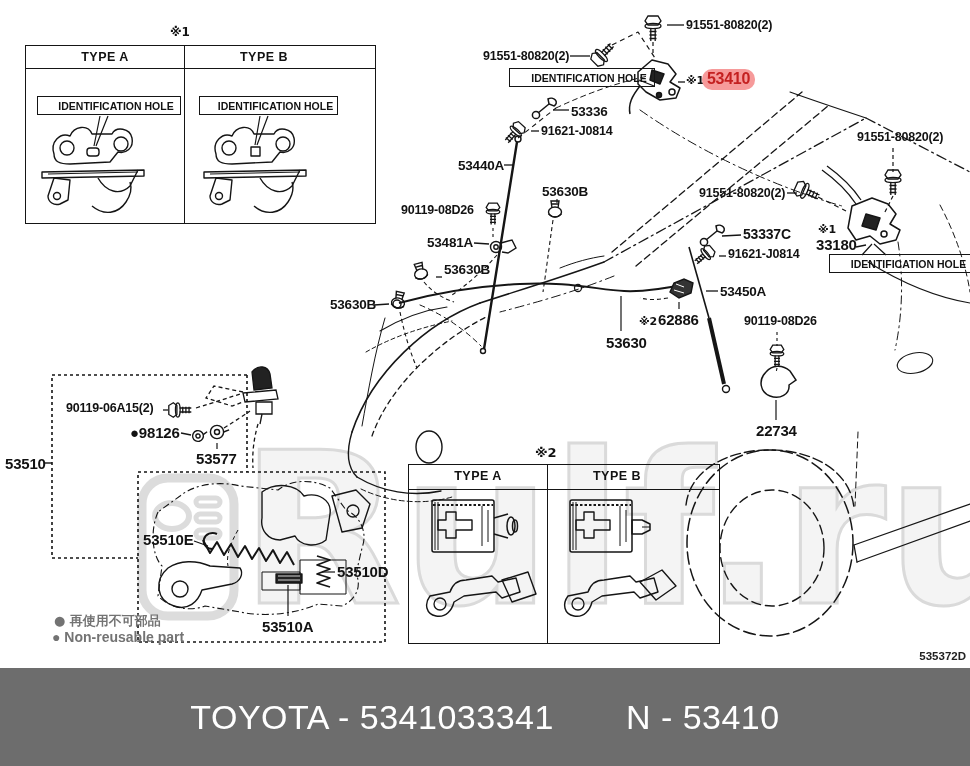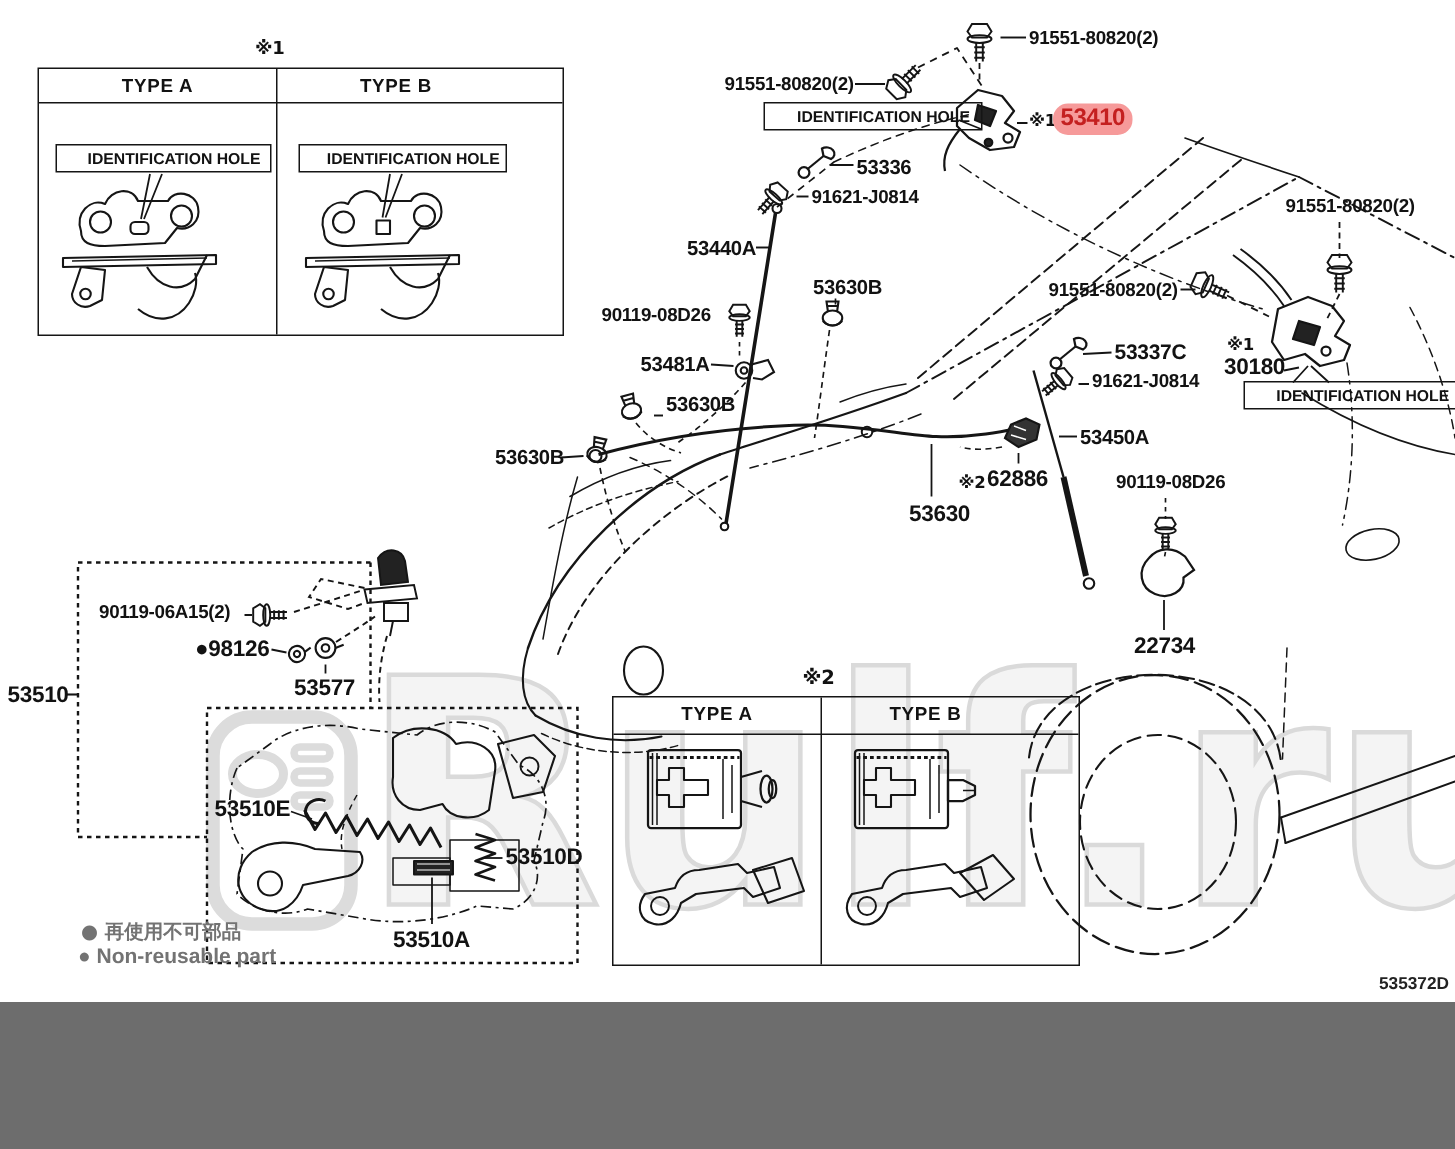--- a/index.html
+++ b/index.html
@@ -335,34 +335,36 @@
 <div class="lbl s13" style="left:542px;top:184px;">53630B</div>
 <div class="lbl s12" style="left:401px;top:203px;">90119-08D26</div>
 <div class="lbl s13" style="left:427px;top:235px;">53481A</div>
 <div class="lbl s13" style="left:444px;top:262px;">53630B</div>
 <div class="lbl s13" style="left:330px;top:297px;">53630B</div>
 <div class="lbl s12" style="left:857px;top:130px;">91551-80820(2)</div>
 <div class="lbl s12" style="left:699px;top:186px;">91551-80820(2)</div>
 <div class="lbl s14" style="left:743px;top:226px;">53337C</div>
 <div class="lbl s12" style="left:728px;top:247px;">91621-J0814</div>
 <div class="lbl note" style="left:818px;top:223px;">※1</div>
-<div class="lbl lg" style="left:816px;top:236px;">30180</div>
+<div class="lbl lg" style="left:816px;top:236px;">33180</div>
 <div class="idbox" style="left:829px;top:254px;width:129px;">IDENTIFICATION HOLE</div>
 <div class="lbl s13" style="left:720px;top:284px;">53450A</div>
 <div class="lbl note" style="left:639px;top:315px;">※2</div>
 <div class="lbl lg" style="left:658px;top:311px;">62886</div>
 <div class="lbl lg" style="left:606px;top:334px;">53630</div>
 <div class="lbl s12" style="left:744px;top:314px;">90119-08D26</div>
 <div class="lbl lg" style="left:756px;top:422px;">22734</div>
 <div class="lbl s12" style="left:66px;top:401px;">90119-06A15(2)</div>
 <div class="lbl lg" style="left:130px;top:424px;">●98126</div>
 <div class="lbl lg" style="left:196px;top:450px;">53577</div>
 <div class="lbl lg" style="left:5px;top:455px;">53510</div>
 <div class="lbl lg" style="left:143px;top:531px;">53510E</div>
 <div class="lbl lg" style="left:337px;top:563px;">53510D</div>
 <div class="lbl lg" style="left:262px;top:618px;">53510A</div>
 
 <div class="legend" style="left:10px;top:612px;font:bold 13px 'DejaVu Sans',sans-serif;">● 再使用不可部品</div>
 <div class="legend" style="left:8px;top:629px;font:bold 14px 'Liberation Sans',sans-serif;">● Non-reusable part</div>
 <div class="doccode" style="left:900px;top:650px;width:66px;text-align:right;">535372D</div>
 
 <div class="footer">
+  <span>TOYOTA - 5341033341</span>
+  <span>N - 53410</span>
 </div>
 
 </body></html>

